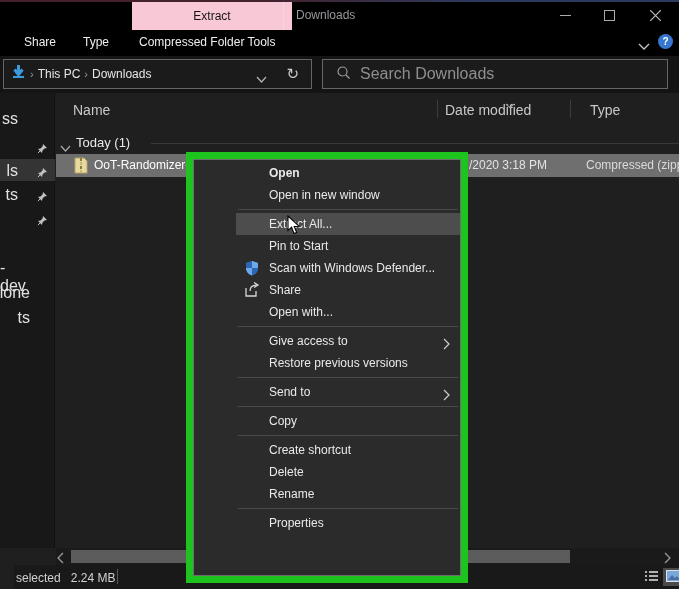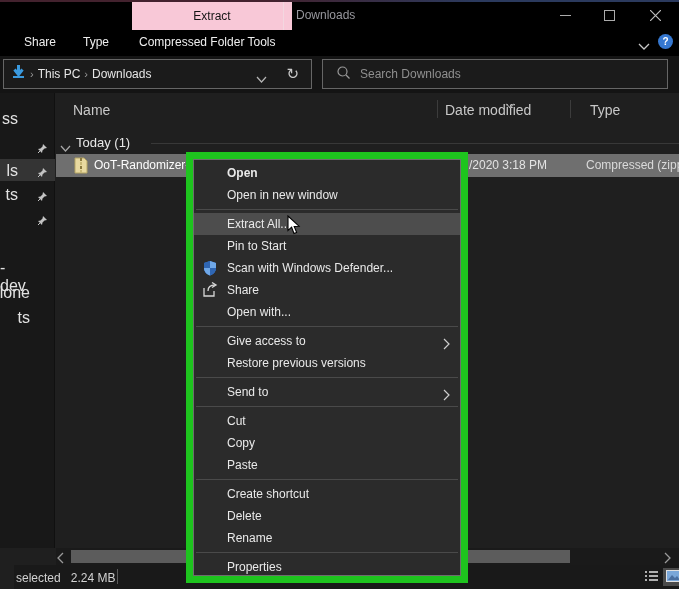--- a/index.html
+++ b/index.html
@@ -27,21 +27,21 @@
 
   
   #addressrow { position:absolute; left:0; top:56px; width:679px; height:37px; background:#141414; }
   #addressbar { position:absolute; left:3px; top:3px; width:309px; height:30px; background:#1b1b1b; border:1px solid #666; display:flex; align-items:center; }
   #addr-icon { margin-left:7px; }
   .crumb-sep { color:#9a9a9a; font-size:11px; margin:0 4px; }
   .crumb { color:#e6e6e6; font-size:12px; }
   #addr-chevron { position:absolute; right:44px; top:10px; }
   #addr-refresh { position:absolute; right:12px; top:5px; color:#c9c9c9; font-size:15px; }
   #searchbox { position:absolute; left:322px; top:3px; width:346px; height:30px; background:#1b1b1b; border:1px solid #666; display:flex; align-items:center; }
-  #searchbox input { background:transparent; border:none; outline:none; color:#5eead4; font-size:12px; width:280px;
+  #searchbox input { background:transparent; border:none; outline:none; color:#5eead4; font-size:16px; width:280px;
     font-family:"Liberation Sans", sans-serif; }
   #searchbox input::placeholder { color:#8f8f8f; }
   #search-icon { margin:0 10px 0 14px; }
 
   
   #navpane { position:absolute; left:0; top:93px; width:55px; height:455px; background:#181818; border-right:1px solid #101010; }
   .navrow { position:absolute; left:0; width:55px; height:22px; }
   .navrow.sel { background:#343434; }
   .navlabel { position:absolute; top:3px; font-size:16px; color:#e2e2e2; }
   .navlabel.r18 { right:37px; }
@@ -61,21 +61,21 @@
   #file-row { position:absolute; left:0; top:61px; width:623px; height:23px; background:#6f6f6f; }
   #file-name { position:absolute; left:38px; top:4px; font-size:12px; color:#fdfdfd; white-space:nowrap; }
   #zip-icon { position:absolute; left:18px; top:3px; }
   #file-date { position:absolute; left:413px; top:4px; font-size:12px; color:#e3e3e3; white-space:nowrap; }
   #file-type { position:absolute; left:530px; top:4px; font-size:12px; color:#dadada; white-space:nowrap; }
 
   
   #green-box { position:absolute; left:186px; top:152px; width:282px; height:431px;
     border:7px solid #1ec41e; z-index:50; }
   #ctxmenu { position:absolute; left:0; top:0; width:268px; height:417px; background:#2b2b2b;
-    border:1px solid #6e6e6e; padding-top:2px; overflow:hidden; }
+    border:1px solid #6e6e6e; padding-top:2px; overflow:hidden;padding-left:42px; }
   .mi { position:relative; height:22px; line-height:22px; padding-left:33px; font-size:12px; color:#e9e9e9; white-space:nowrap; }
   .mi.bold { font-weight:bold; }
   .mi.hl { background:#4d4d4d; }
   .msep { height:1px; background:#4a4a4a; margin:3px 2px; }
   .mi-icon { position:absolute; left:8px; top:3px; }
   .mi-arrow { position:absolute; right:10px; top:5px; }
 
   #cursor { position:absolute; left:287px; top:215px; z-index:60; }
 
   
@@ -311,27 +311,21 @@
       <div class="mi">
         <span>Send to</span>
         <span class="mi-arrow">
           <svg width="7" height="12">
               <polyline points="1,1 6,6 1,11" fill="none" stroke="#cfcfcf" stroke-width="1.2"></polyline>
             </svg>
         </span>
       </div>
       <div class="msep"></div>
       <div class="mi">
-        <span>Cut</span>
-      </div>
-      <div class="mi">
         <span>Copy</span>
-      </div>
-      <div class="mi">
-        <span>Paste</span>
       </div>
       <div class="msep"></div>
       <div class="mi">
         <span>Create shortcut</span>
       </div>
       <div class="mi">
         <span>Delete</span>
       </div>
       <div class="mi">
         <span>Rename</span>

